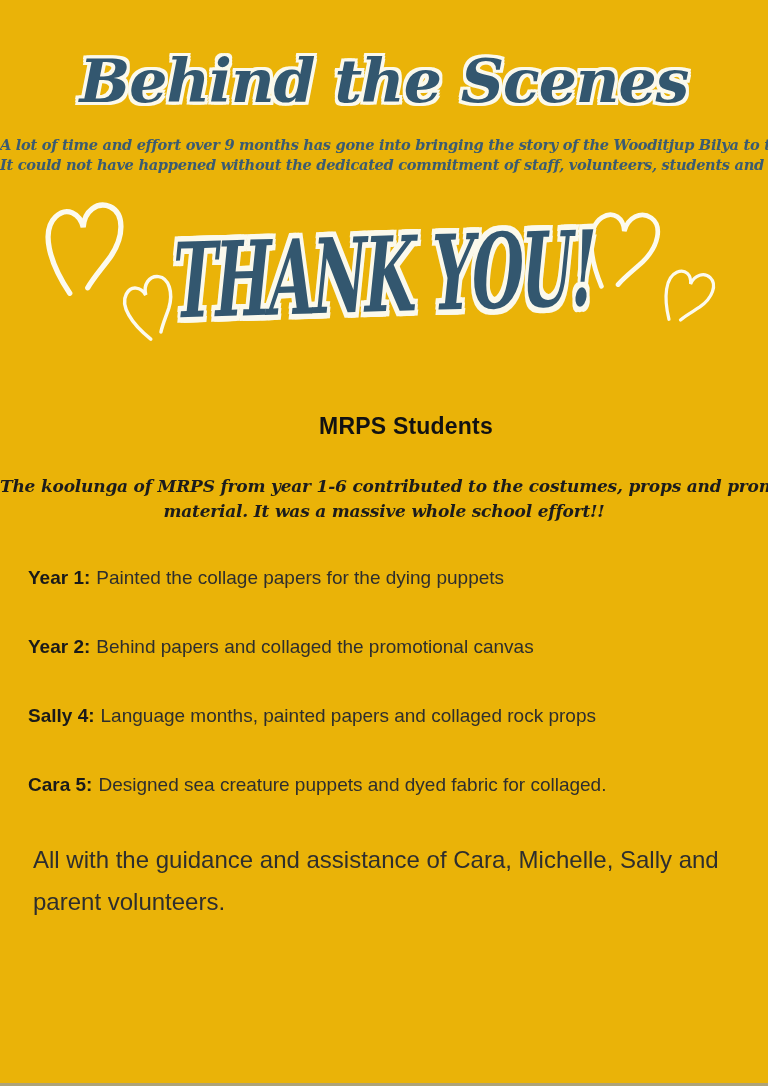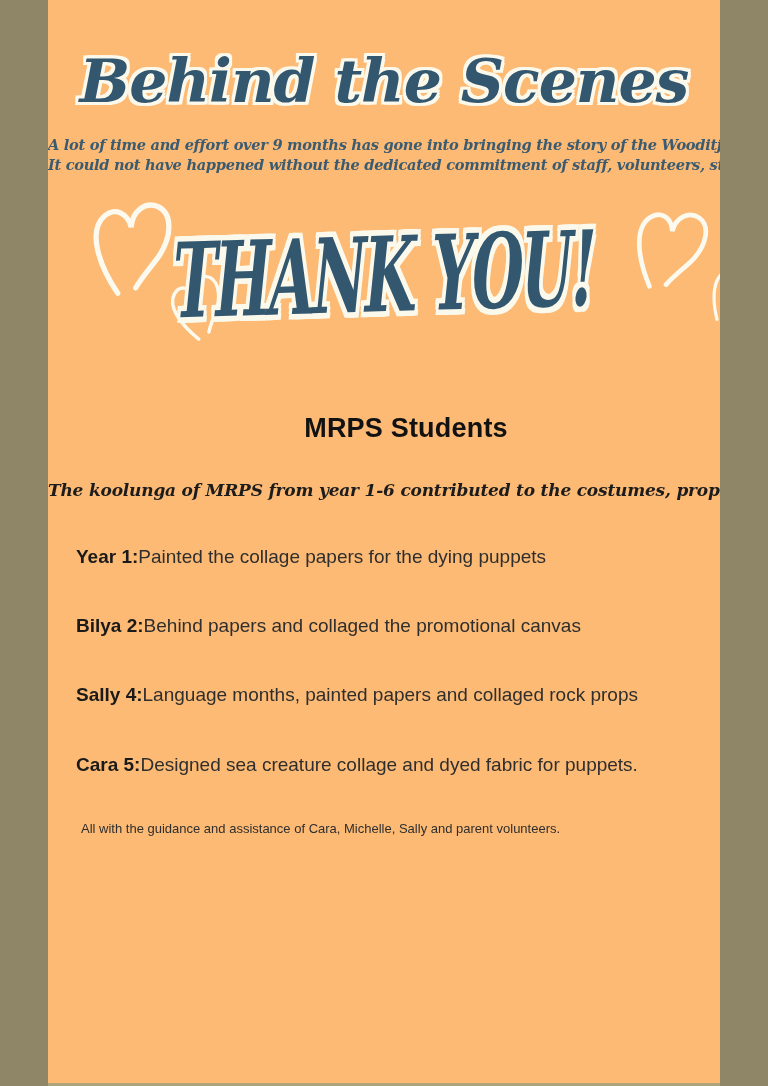--- a/index.html
+++ b/index.html
@@ -1,20 +1,20 @@
 <!DOCTYPE html>
 <html><head>
 <meta charset="utf-8">
 <style>
   html,body{margin:0;padding:0;background:#8f8668;}
   .poster{
     position:relative;
-    width:672px;height:1086px;
+    width:768px;height:1086px;
     margin:0 auto;
-    background:#fdba74;
+    background:#eab308;
     overflow:hidden;
     font-family:"Liberation Sans",sans-serif;
     color:#2e2e2e;
     box-shadow:inset 0 -3px 0 #aea379;
   }
 
   
   .header{padding-top:44px;text-align:center;}
   .page-title{
     margin:0;
@@ -68,21 +68,21 @@
   .heart path{fill:none;stroke:#fcfaee;stroke-width:6;stroke-linecap:round;}
   .heart-l-big  {left:44px; top:0px;   width:88px;height:102px;transform:rotate(-6deg);}
   .heart-l-small{left:124px;top:78px;  width:58px;height:64px; transform:rotate(-24deg);}
   .heart-r-big  {left:586px;top:8px;   width:78px;height:90px; transform:rotate(5deg);}
   .heart-r-small{left:662px;top:70px;  width:54px;height:60px; transform:rotate(14deg);}
 
   
   .students-heading{
     margin:26px 0 0 0;
     text-align:center;
-    font-size:27px;
+    font-size:23px;
     font-weight:bold;
     color:#121212;
     letter-spacing:0.2px;
     padding-left:44px;
   }
   .intro{
     margin:34px 0 0 0;
     text-align:center;
     font-family:"DejaVu Serif",serif;
     font-style:italic;
@@ -94,26 +94,26 @@
   }
   .intro .line{display:block;white-space:nowrap;}
 
   .years{margin:38px 30px 0 28px;}
   .year-row{
     margin:0 0 37px 0;
     font-size:19px;
     line-height:1.7;
     color:#2e2e2e;
   }
-  .year-label{color:#1a1a1a;text-align:right;}
+  .year-label{color:#1a1a1a;margin-right:6px;text-align:right;}
 
   .closing{
     margin:20px 30px 0 28px;
     padding-left:5px;
-    font-size:13px;
+    font-size:24px;
     line-height:1.75;
     color:#2e2e2e;
   }
 </style>
 </head>
 <body>
 
 <div class="poster">
 
   <div class="header">
@@ -137,24 +137,25 @@
     <svg class="heart heart-r-small" viewBox="0 0 100 110" aria-hidden="true">
       <path d="M 24 104 C 4 66 -1 30 17 16 C 31 5 45 15 47 31 C 50 13 66 3 80 11 C 95 20 93 46 74 68 C 64 79 52 90 45 100"></path>
     </svg>
     <div class="thankyou">THANK YOU!</div>
   </div>
 
   <h2 class="students-heading">MRPS Students</h2>
 
   <p class="intro">
     <span class="line">The koolunga of MRPS from year 1-6 contributed to the costumes, props and promotional</span>
+    <span class="line">material. It was a massive whole school effort!!</span>
   </p>
 
   <div class="years">
     <p class="year-row"><b class="year-label">Year 1:</b><span>Painted the collage papers for the dying puppets</span></p>
-    <p class="year-row"><b class="year-label">Bilya 2:</b><span>Behind papers and collaged the promotional canvas</span></p>
+    <p class="year-row"><b class="year-label">Year 2:</b><span>Behind papers and collaged the promotional canvas</span></p>
     <p class="year-row"><b class="year-label">Sally 4:</b><span>Language months, painted papers and collaged rock props</span></p>
-    <p class="year-row"><b class="year-label">Cara 5:</b><span>Designed sea creature collage and dyed fabric for puppets.</span></p>
+    <p class="year-row"><b class="year-label">Cara 5:</b><span>Designed sea creature puppets and dyed fabric for collaged.</span></p>
   </div>
 
   <p class="closing">All with the guidance and assistance of Cara, Michelle, Sally and parent volunteers.</p>
 
 </div>
 
 </body></html>

